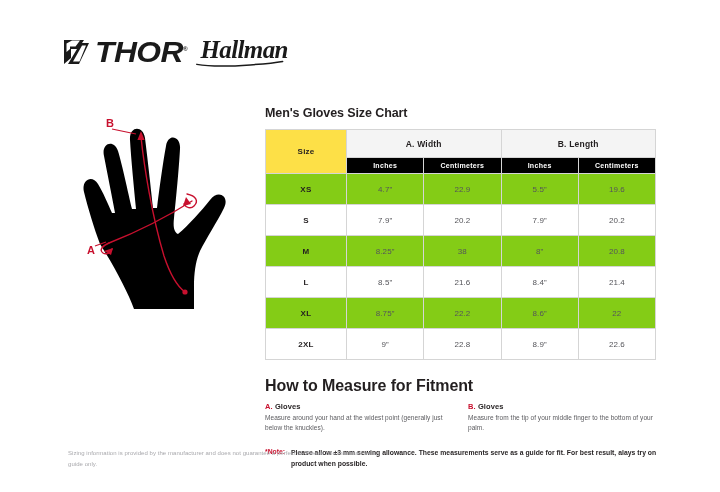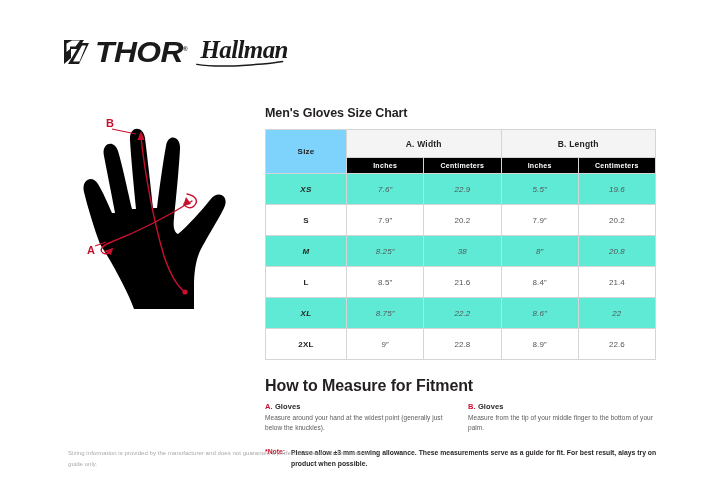--- a/index.html
+++ b/index.html
@@ -117,21 +117,21 @@
     border: 1px solid #c9c9c9;
   }
   #size-table td, #size-table th {
     border: 1px solid #d5d5d5;
     padding: 0;
     text-align: center;
     vertical-align: middle;
   }
   th.col-size {
     width: 80px;
-    background: #7dd3fc;
+    background: #fde047;
     font-size: 8px;
     font-weight: 700;
     letter-spacing: 0.2px;
     color: #231f20;
   }
   th.group-head {
     height: 27px;
     background: #f4f4f4;
     font-size: 8.5px;
     font-weight: 700;
@@ -152,21 +152,21 @@
     font-size: 8px;
     color: #55555a;
     letter-spacing: 0.1px;
   }
   tbody td.size-cell {
     font-weight: 700;
     color: #231f20;
     font-size: 8px;
     letter-spacing: 0.3px;
   }
-  tbody tr.shaded td { background: #5eead4; font-style: italic; }
+  tbody tr.shaded td { background: #84cc16; }
   tbody tr.plain td { background: #ffffff; }
 
   
   #howto-title {
     font-size: 16px;
     font-weight: 700;
     color: #231f20;
     margin: 17px 0 7px 0;
     letter-spacing: -0.1px;
   }
@@ -307,21 +307,21 @@
       <tr>
         <th class="unit-head">Inches</th>
         <th class="unit-head">Centimeters</th>
         <th class="unit-head">Inches</th>
         <th class="unit-head">Centimeters</th>
       </tr>
     </thead>
     <tbody>
       <tr class="shaded">
         <td class="size-cell">XS</td>
-        <td>7.6”</td>
+        <td>4.7”</td>
         <td>22.9</td>
         <td>5.5”</td>
         <td>19.6</td>
       </tr>
       <tr class="plain">
         <td class="size-cell">S</td>
         <td>7.9”</td>
         <td>20.2</td>
         <td>7.9”</td>
         <td>20.2</td>

